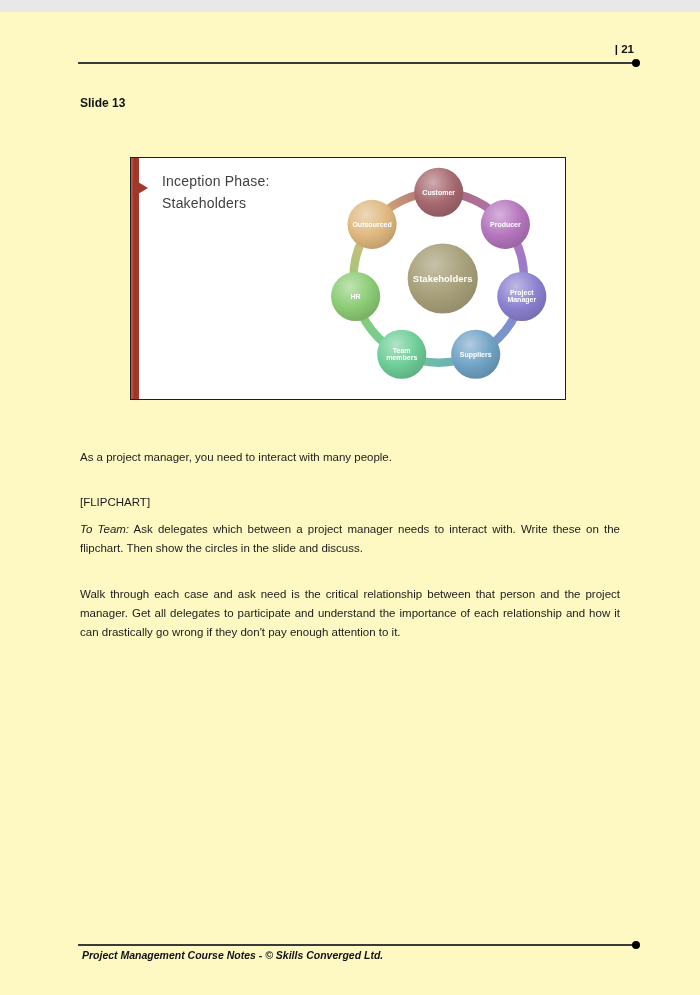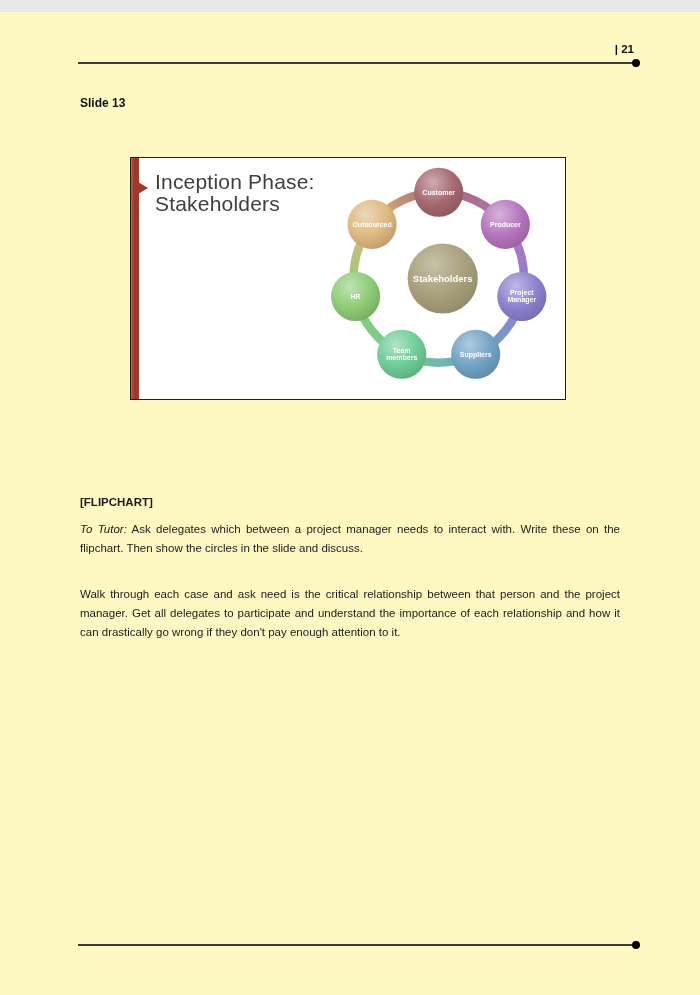--- a/index.html
+++ b/index.html
@@ -30,33 +30,33 @@
   .accent-bar {
     position:absolute; left:0; top:0; bottom:0; width:8px;
     background:linear-gradient(90deg,#c45b4d 0%, #9e3226 45%, #a43a2c 100%);
   }
   .accent-arrow {
     position:absolute; left:2px; top:21px; width:0; height:0;
     border-top:9px solid transparent; border-bottom:9px solid transparent;
     border-left:15px solid #a0392b;
   }
   .slide-title {
-    position:absolute; left:24px; top:13px;
-    font-size:21px; line-height:21.5px; color:#3f3f3f; letter-spacing:0.2px;
+    position:absolute; left:31px; top:13px;
+    font-size:14px; line-height:21.5px; color:#3f3f3f; letter-spacing:0.2px;
   }
   .diagram { position:absolute; left:0; top:0; width:100%; height:100%; }
   .diagram .lbl  { font-size:7px;  fill:#ffffff; font-weight:600; font-family:"Liberation Sans",sans-serif; }
   .diagram .lblc { font-size:9.5px; fill:#ffffff; font-weight:700; font-family:"Liberation Sans",sans-serif; }
   
   .para {
     position:absolute; left:80px; width:540px; margin:0;
     font-size:11.5px; line-height:19px; color:#1b1b1b;
   }
   .justify { text-align:justify; }
-  .bold { font-weight:bold; }
+  .bold { font-weight:normal; }
   .para em { font-style:italic; font-weight:normal; }
   .footer-text {
     position:absolute; left:82px; top:937px;
     font-size:10.5px; font-weight:bold; font-style:italic; color:#111;
   }
 </style>
 </head>
 <body>
 
 <div class="page">
@@ -165,24 +165,26 @@
         <text class="lblc" text-anchor="middle" x="311" y="123.5">Stakeholders</text>
       </svg>
     <div class="accent-bar"></div>
     <div class="accent-arrow"></div>
     <div class="slide-title">
       <div>Inception Phase:</div>
       <div>Stakeholders</div>
     </div>
   </figure>
 
+  <p class="para" style="top:436px;">As a project manager, you need to interact with many people.</p>
 
   <p class="para bold" style="top:481px;">[FLIPCHART]</p>
 
-  <p class="para justify" style="top:508px;"><em>To Tutor:</em><span> Ask delegates which between a project manager needs to interact with. Write these on the flipchart. Then show the circles in the slide and discuss.</span></p>
+  <p class="para justify" style="top:508px;"><em>To Team:</em><span> Ask delegates which between a project manager needs to interact with. Write these on the flipchart. Then show the circles in the slide and discuss.</span></p>
 
   <p class="para justify" style="top:573px;">Walk through each case and ask need is the critical relationship between that person and the project manager. Get all delegates to participate and understand the importance of each relationship and how it can drastically go wrong if they don't pay enough attention to it.</p>
 
   <div class="rule" style="top:932px;">
     <span class="dot"></span>
   </div>
+  <div class="footer-text">Project Management Course Notes - © Skills Converged Ltd.</div>
 
 </div>
 
 </body></html>

